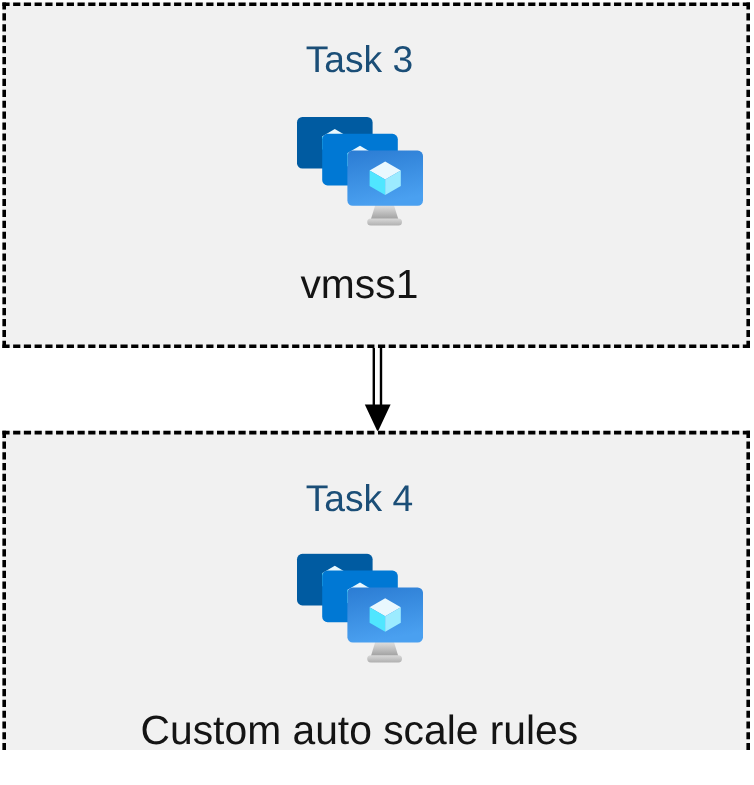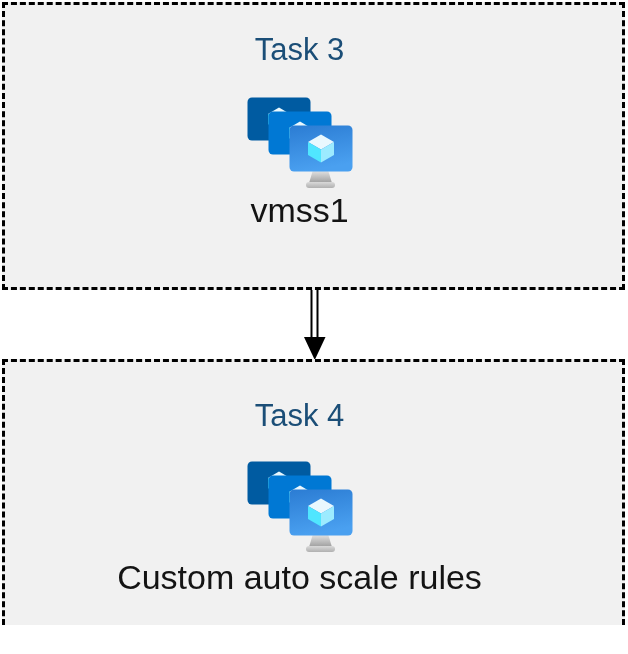--- a/index.html
+++ b/index.html
@@ -49,22 +49,22 @@
   .task-box-1 .vmss-icon { margin-top: 26px; }
   .task-box-2 .vmss-icon { margin-top: 24px; }
 
   .body-line {
     font-size: 34px;
     font-weight: 400;
     color: #141414;
     line-height: 40px;
     text-align: center;
   }
-  .task-box-1 .body-line.first { margin-top: 1px; }
-  .task-box-2 .body-line.first { margin-top: 4px; }
+  .task-box-1 .body-line.first { margin-top: 28px; }
+  .task-box-2 .body-line.first { margin-top: 36px; }
 
   .connector {
     position: absolute;
     left: 303px;
     top: 290px;
     width: 24px;
     height: 71px;
   }
   .connector svg { display: block; }
 

